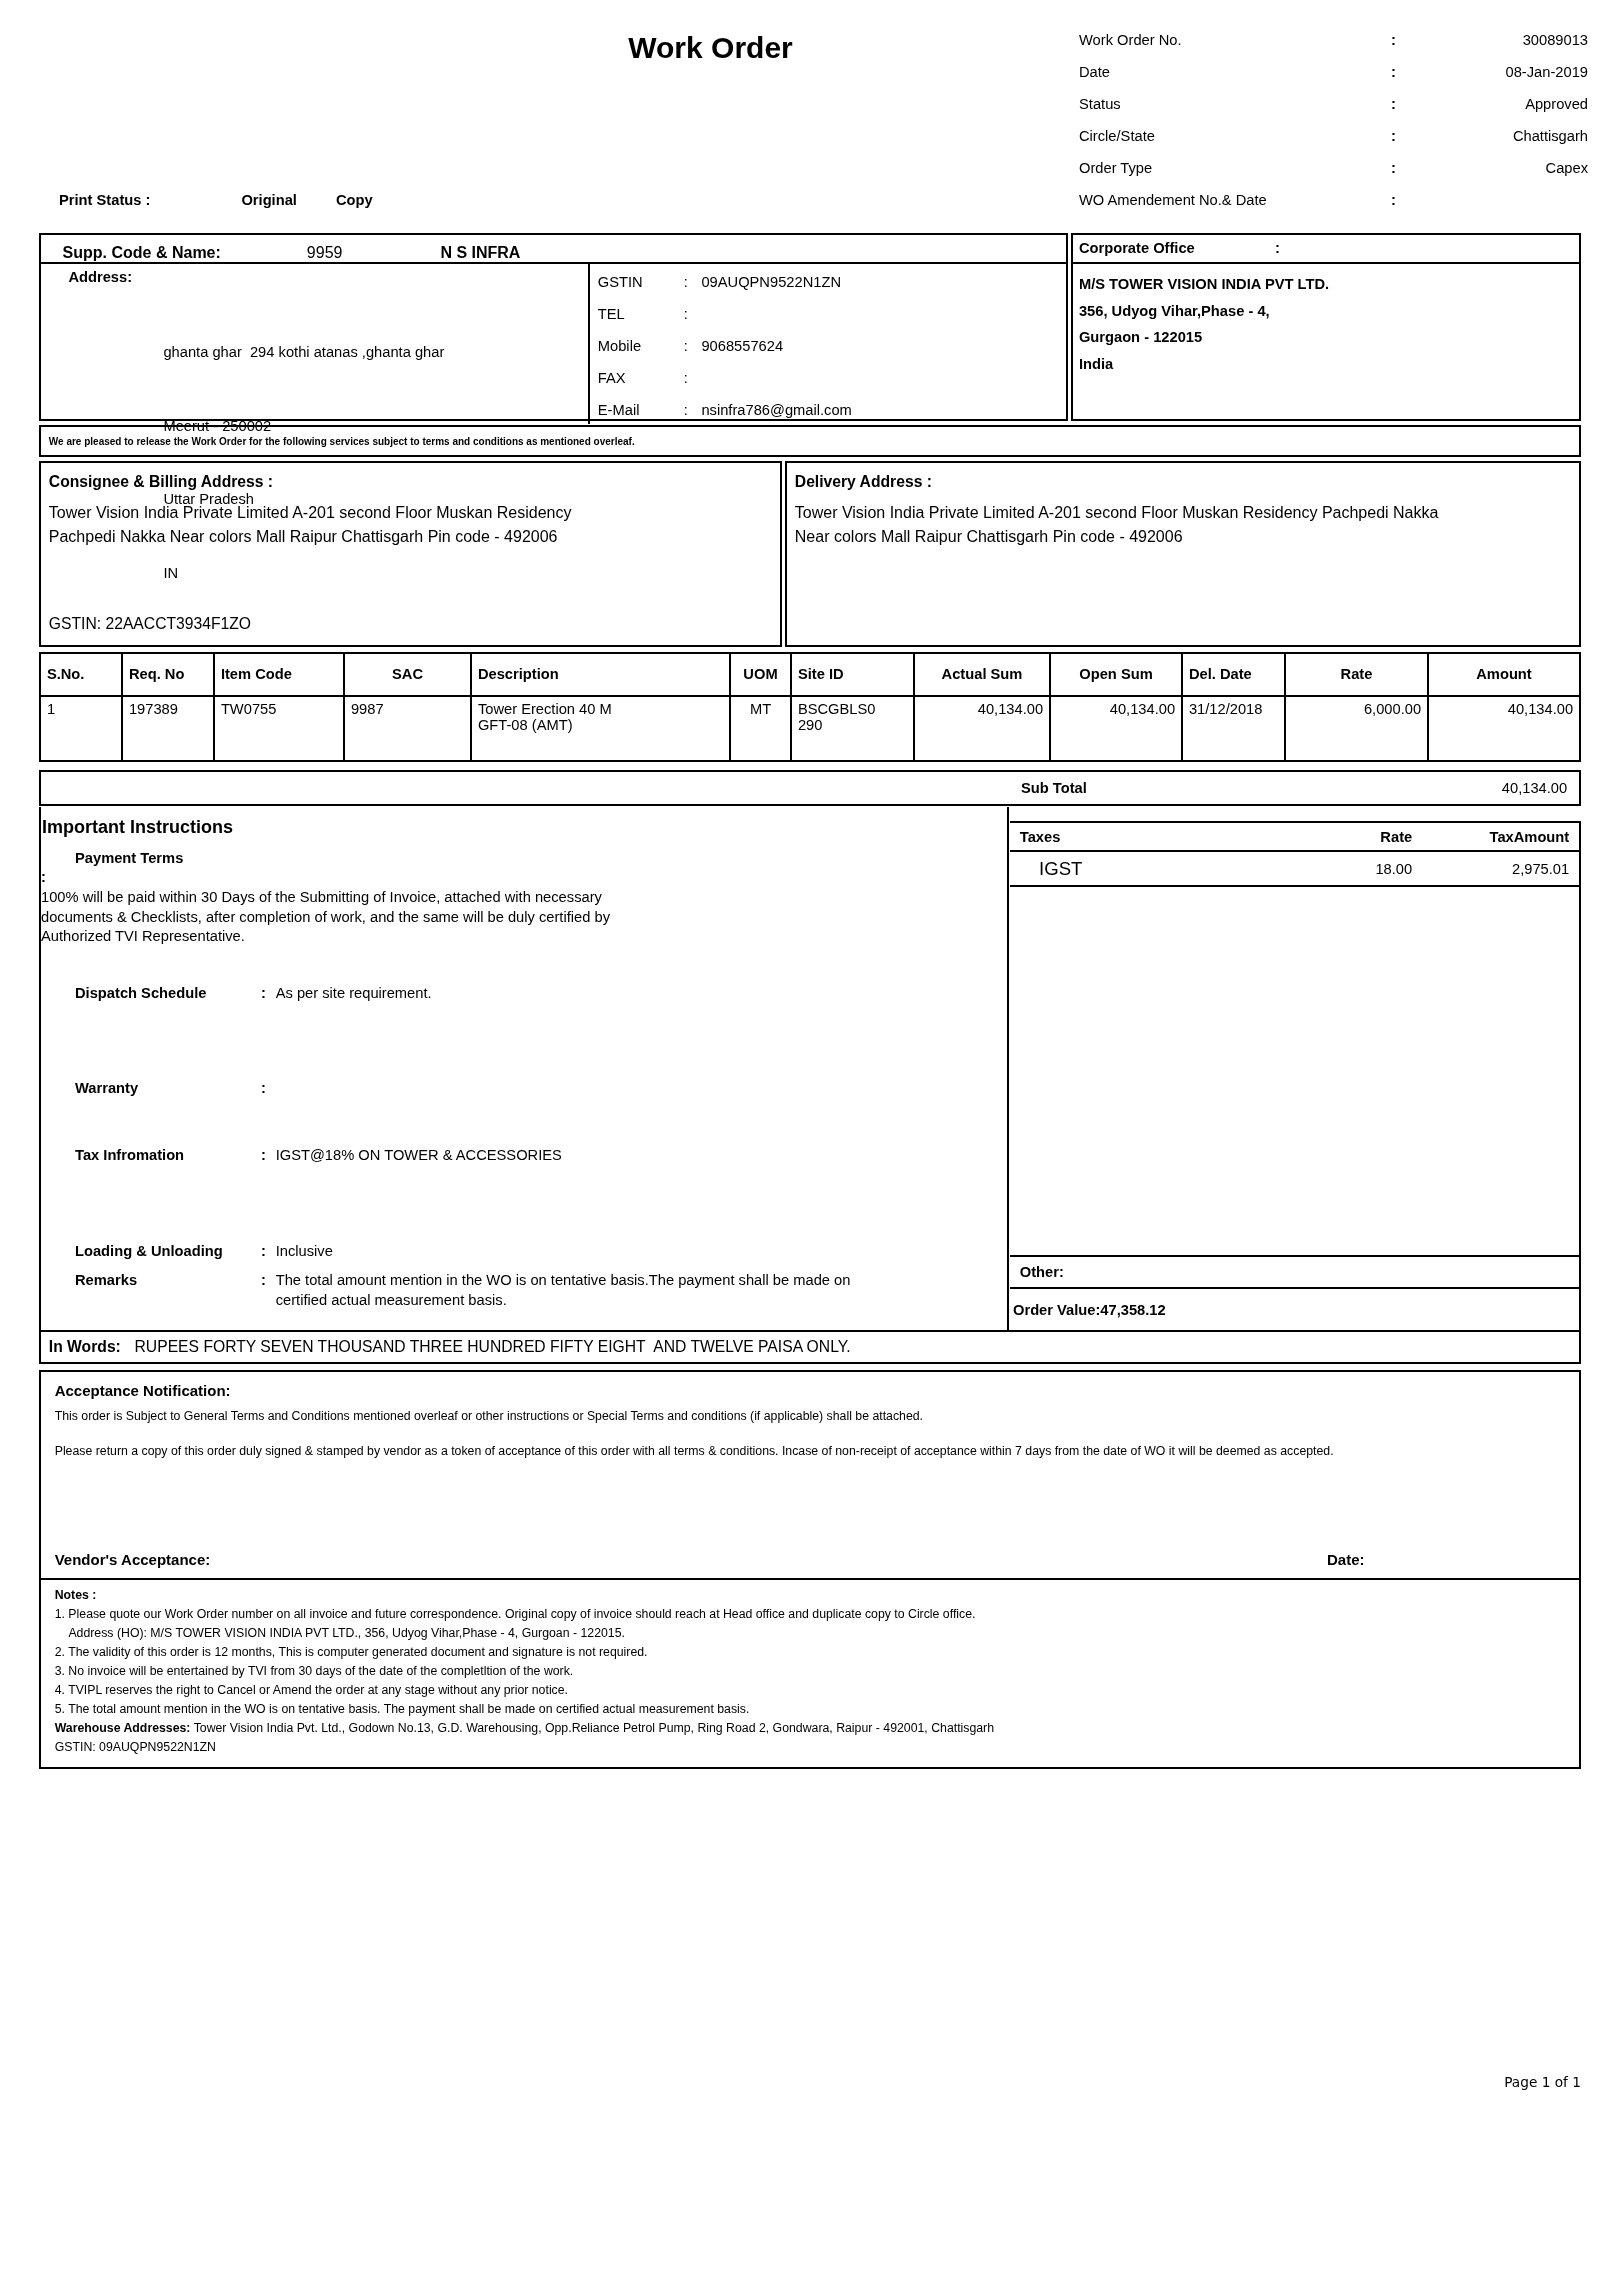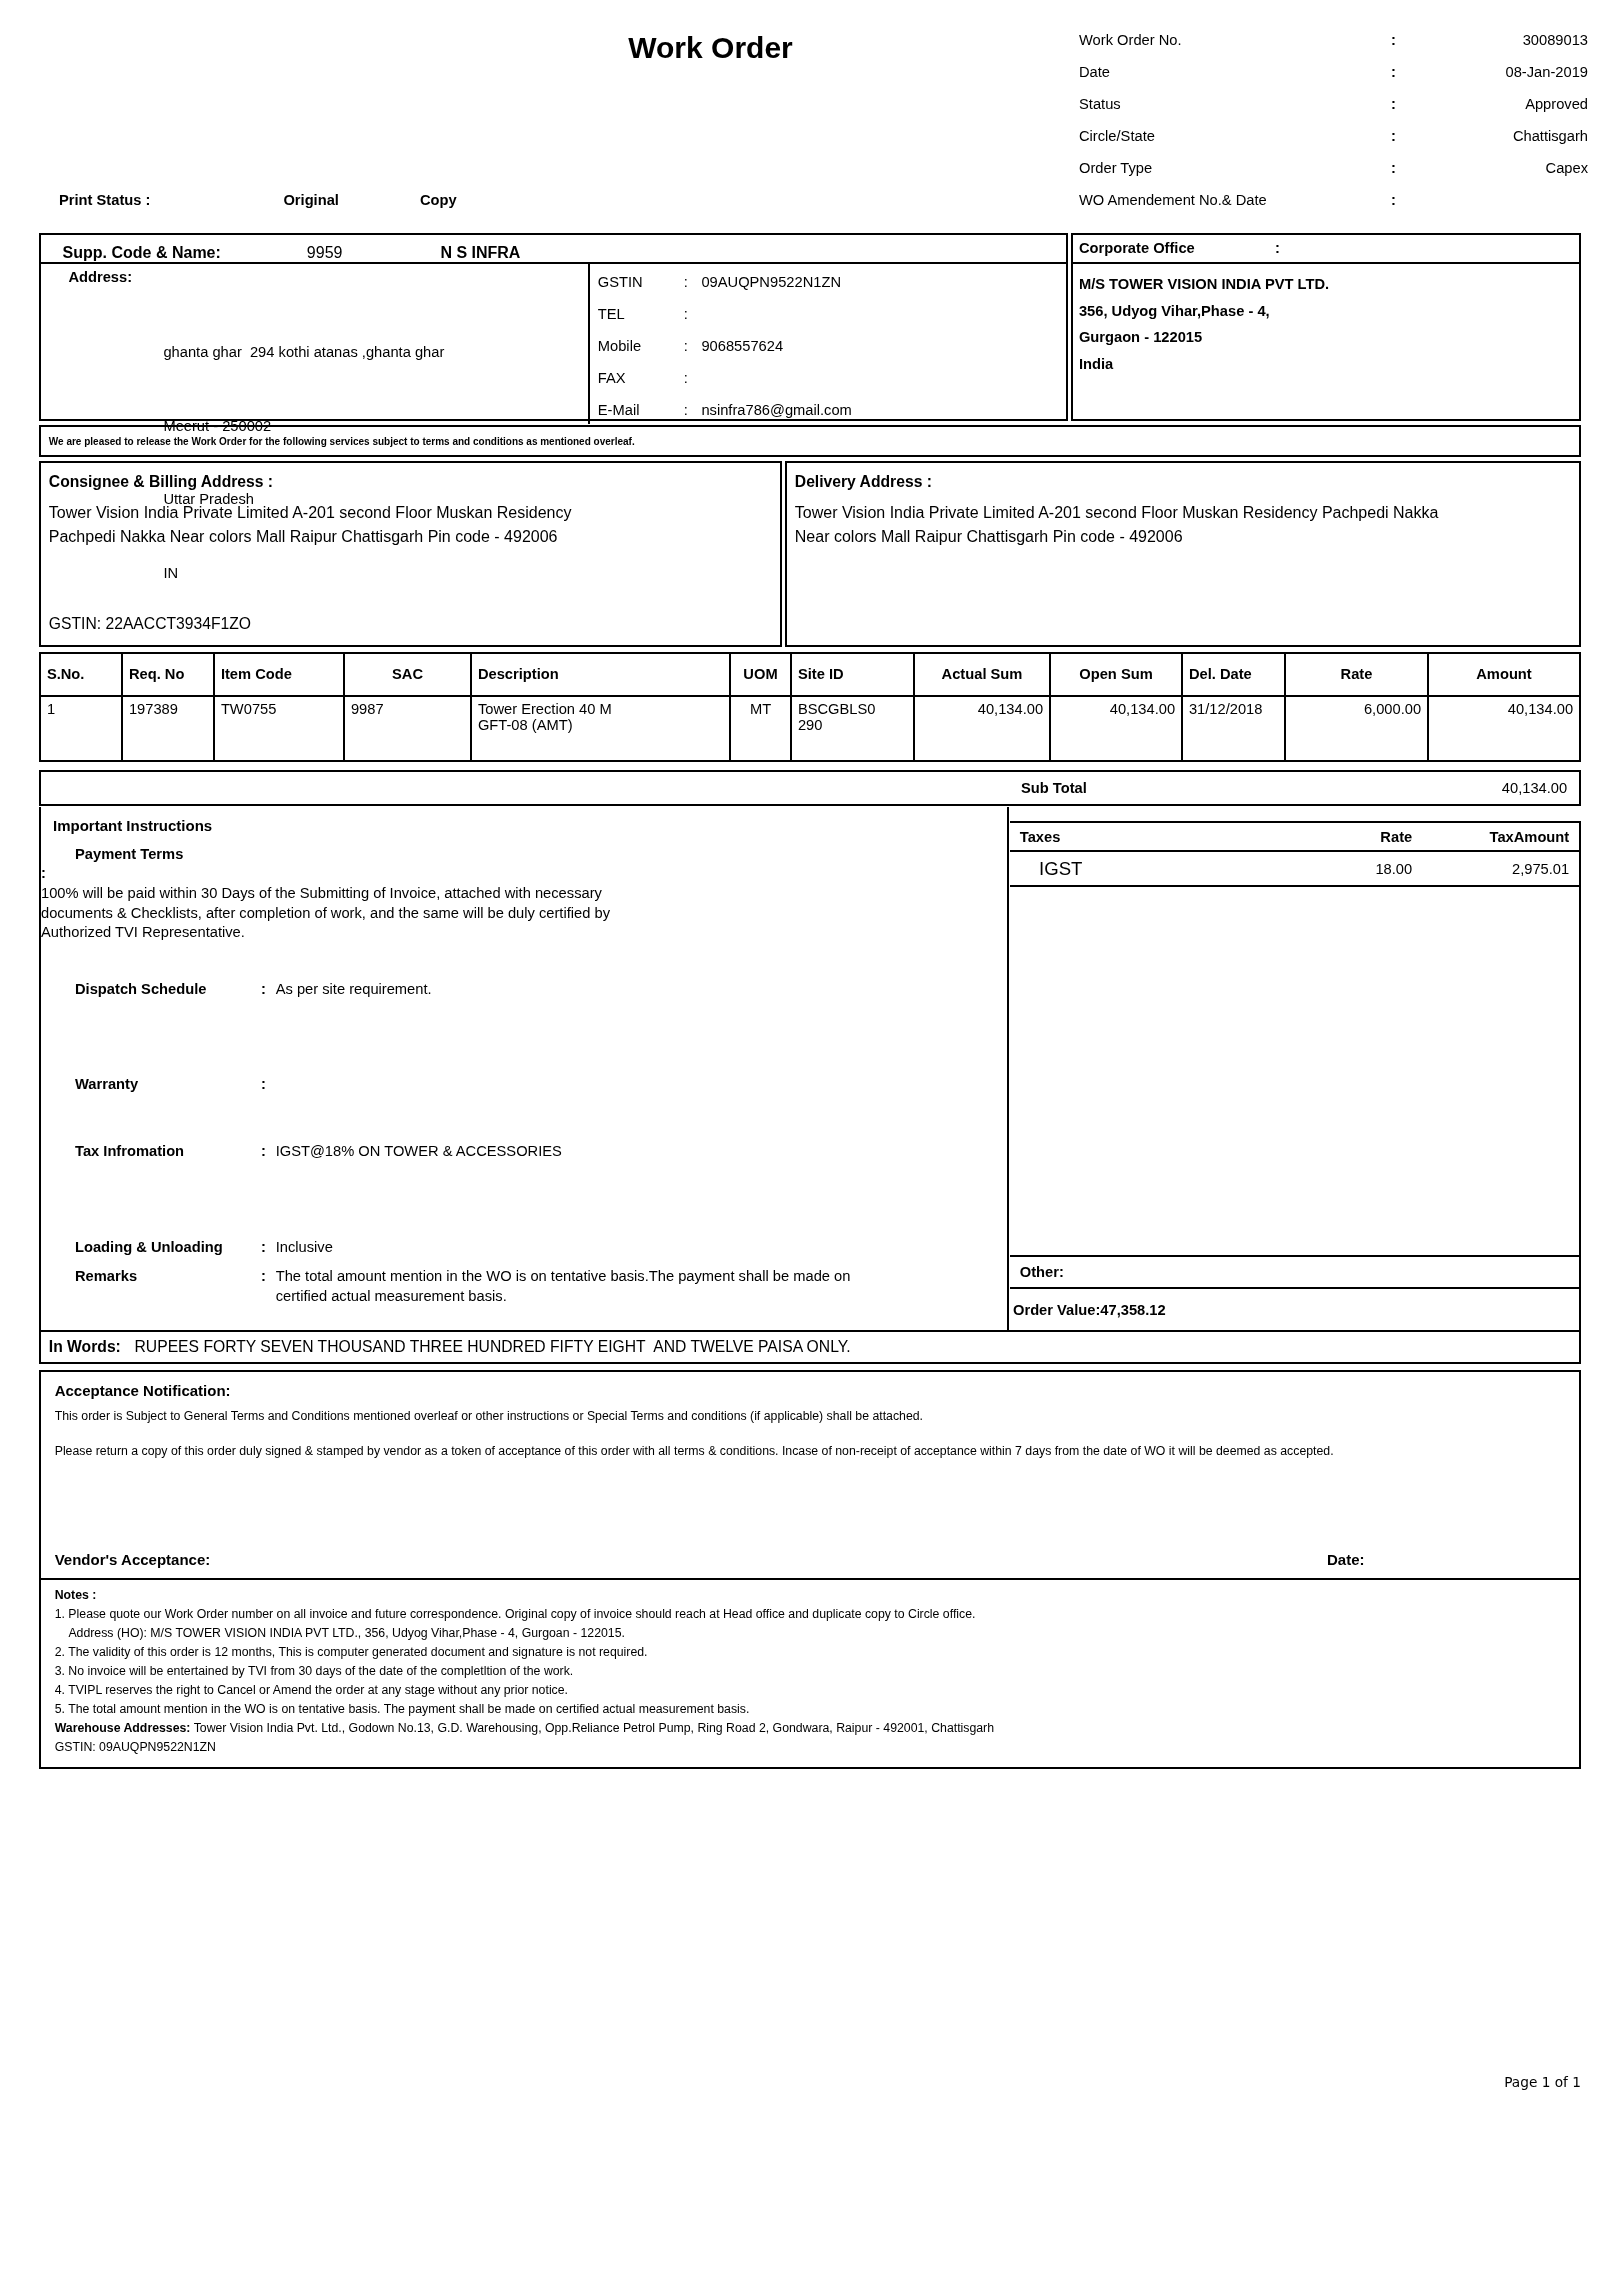--- a/index.html
+++ b/index.html
@@ -8,21 +8,21 @@
   .abs{position:absolute;box-sizing:border-box;}
   .b{font-weight:700;}
 
   
   .title{left:0;top:31px;width:1421px;text-align:center;font-size:30px;font-weight:700;}
   .hdr{left:1047px;top:23.5px;width:541px;}
   .hf{display:flex;height:32px;align-items:center;font-size:14.7px;}
   .hf .l{font-weight:400;width:312px;margin-left:32px;}
   .hf .c{width:17.6px;font-weight:700;}
   .hf .v{flex:1;text-align:right;}
-  .ps{left:59px;top:192px;display:flex;font-size:14.7px;font-weight:700;gap:42px;}
+  .ps{left:59px;top:192px;display:flex;font-size:14.7px;font-weight:700;}
   .ps .o{margin-left:91px;}
   .ps .cp{margin-left:39px;}
 
   
   .supp{left:39px;top:233px;width:1029px;height:188px;border:2px solid #000;}
   .supp-row{height:26.5px;border-bottom:2px solid #000;display:flex;align-items:flex-end;font-size:16px;}
   .supp-row .lbl{font-weight:700;padding-left:21.6px;}
   .supp-row .code{margin-left:86px;}
   .supp-row .name{font-weight:700;margin-left:98px;}
   .supp-body{display:flex;height:160px;}
@@ -62,21 +62,21 @@
 
   
   .subtotal{left:39px;top:770px;width:1542px;height:36px;border:2px solid #000;border-bottom-width:2.9px;
             display:flex;align-items:center;font-size:14.7px;}
   .subtotal .l{font-weight:700;margin-left:980px;}
   .subtotal .v{flex:1;text-align:right;padding-right:11.8px;}
 
   
   .instr{left:39px;top:807px;width:970px;height:523px;border:2px solid #000;border-top:none;border-bottom:none;
          padding-top:9.8px;}
-  .ins-head{font-weight:700;font-size:15px;padding-left:12px;}
+  .ins-head{font-weight:700;font-size:18px;padding-left:1px;}
   .ins-item{display:flex;font-size:14.7px;line-height:19.6px;}
   .ins-item .l{font-weight:700;width:186px;margin-left:34px;flex:none;}
   .ins-item .c{width:14.7px;font-weight:700;flex:none;}
   .ins-item .t{width:619px;}
   .mt16{margin-top:11px;flex-direction:column;} .mt38{margin-top:37px;} .mt78{margin-top:76px;}
   .mt48{margin-top:47px;} .mt10{margin-top:9.8px;}
 
   
   .rightcol{left:1010px;top:821px;width:571px;height:509px;border:2px solid #000;border-left:none;border-bottom:none;
             display:flex;flex-direction:column;}

